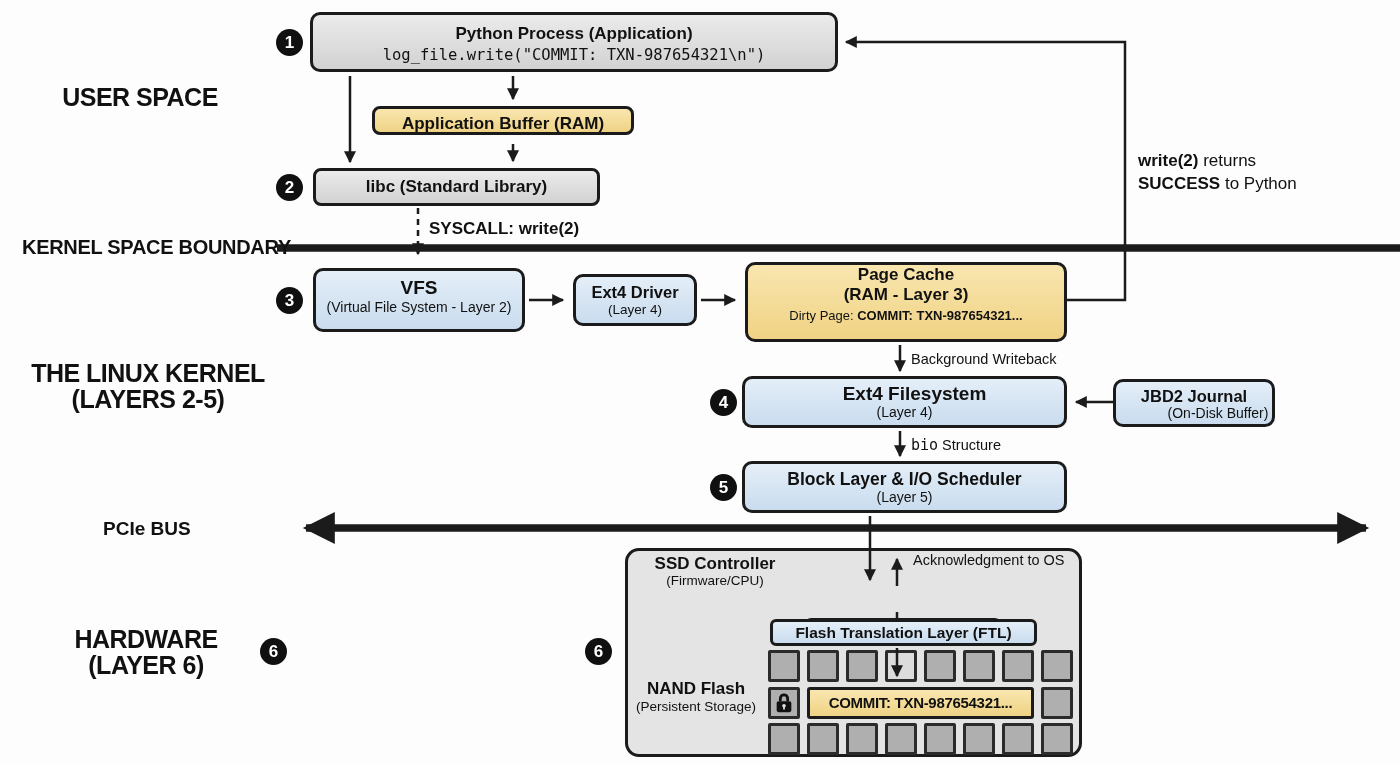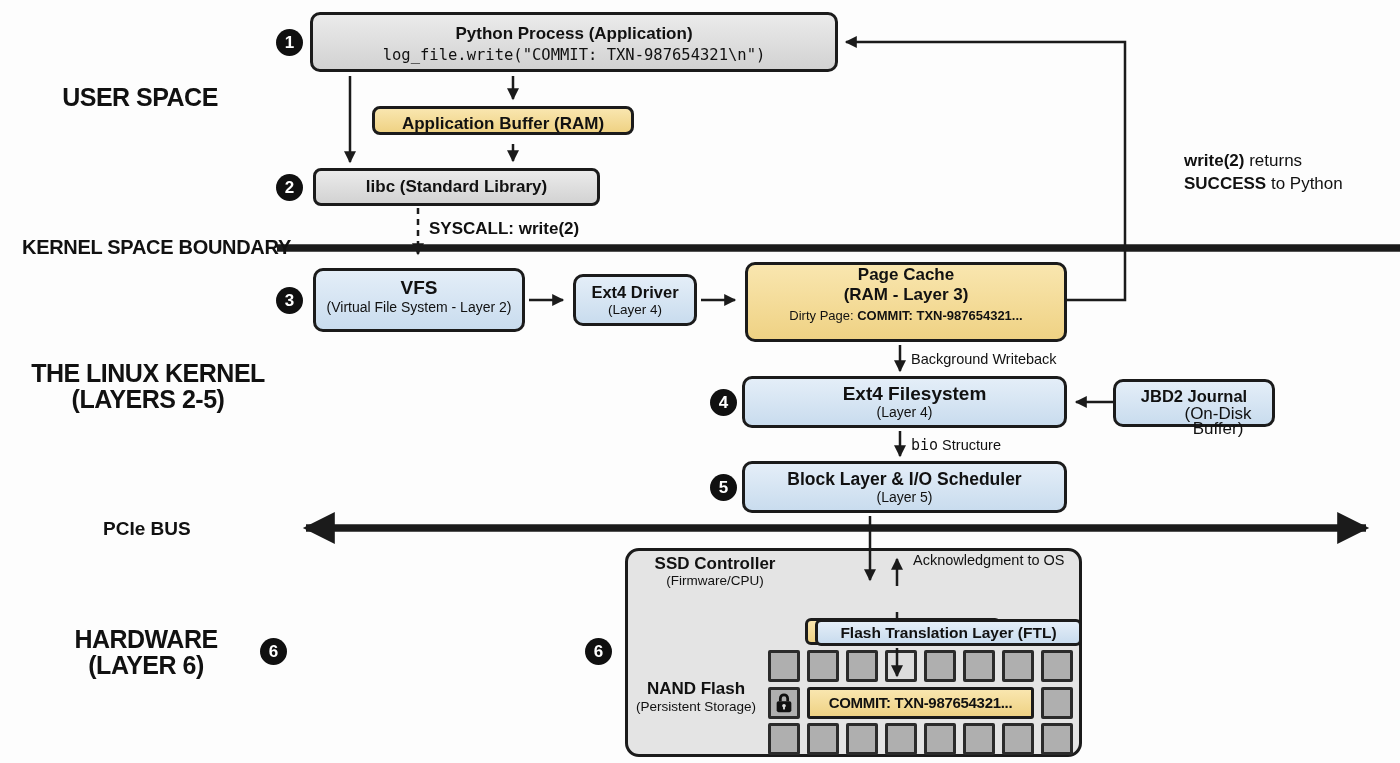--- a/index.html
+++ b/index.html
@@ -98,21 +98,21 @@
   <div class="box yellow" style="left:372px;top:106px;width:262px;height:29px;border-radius:8px;">
     <div class="title" style="line-height:30px;">Application Buffer (RAM)</div>
   </div>
 
   <div class="box grey" style="left:313px;top:168px;width:287px;height:38px;border-radius:8px;">
     <div class="title" style="line-height:32px;">libc (Standard Library)</div>
   </div>
 
   <div class="edgelabel b" style="left:429px;top:219px;font-size:17px;">SYSCALL: write(2)</div>
 
-  <div class="edgelabel" style="left:1138px;top:149px;font-size:17px;line-height:23px;white-space:normal;width:180px;margin-left:46px;">
+  <div class="edgelabel" style="left:1138px;top:149px;font-size:17px;line-height:23px;white-space:normal;width:180px;">
     <div><span class="b">write(2)</span><span> returns</span></div>
     <div><span class="b">SUCCESS</span><span> to Python</span></div>
   </div>
 
   <div class="box blue" style="left:313px;top:268px;width:212px;height:64px;padding-top:7px;">
     <div class="title" style="font-size:19px;">VFS</div>
     <div class="sub" style="font-size:14px;line-height:18px;">(Virtual File System - Layer 2)</div>
   </div>
 
   <div class="box blue" style="left:573px;top:274px;width:124px;height:52px;padding-top:5px;">
@@ -130,21 +130,21 @@
 
   <div class="edgelabel" style="left:911px;top:351px;font-size:14.5px;">Background Writeback</div>
 
   <div class="box blue" style="left:742px;top:376px;width:325px;height:52px;padding-top:4px;">
     <div class="title" style="font-size:19px;line-height:22px;margin-left:20px;">Ext4 Filesystem</div>
     <div class="sub" style="font-size:14px;">(Layer 4)</div>
   </div>
 
   <div class="box blue" style="left:1113px;top:379px;width:162px;height:48px;padding-top:4px;">
     <div class="title" style="font-size:16.5px;line-height:20px;">JBD2 Journal</div>
-    <div class="sub" style="font-size:17px;padding-left:48px;">(On-Disk Buffer)</div>
+    <div class="sub" style="font-size:14px;padding-left:48px;">(On-Disk Buffer)</div>
   </div>
 
   <div class="edgelabel" style="left:911px;top:436px;font-size:14.5px;">
     <span class="mono" style="font-size:15px;">bio</span><span> Structure</span>
   </div>
 
   <div class="box blue" style="left:742px;top:461px;width:325px;height:52px;padding-top:4px;">
     <div class="title" style="font-size:17.5px;line-height:22px;">Block Layer &amp; I/O Scheduler</div>
     <div class="sub" style="font-size:14px;">(Layer 5)</div>
   </div>
@@ -157,21 +157,21 @@
   </div>
 
   <div class="edgelabel" style="left:913px;top:552px;font-size:14.5px;z-index:4;">Acknowledgment to OS</div>
 
   <div class="box yellow" style="left:805px;top:618px;width:196px;height:27px;border-radius:6px;z-index:4;">
     <div style="font-size:15px;line-height:21px;">
       <span class="b">DRAM Cache</span><span> (Volatile)</span>
     </div>
   </div>
 
-  <div class="box blue" style="left:770px;top:619px;width:267px;height:27px;border-radius:6px;z-index:4;margin-left:45px;">
+  <div class="box blue" style="left:770px;top:619px;width:267px;height:27px;border-radius:6px;z-index:4;">
     <div class="b" style="font-size:15.5px;line-height:21px;">Flash Translation Layer (FTL)</div>
   </div>
 
   <div class="edgelabel" style="left:627px;top:679px;width:138px;text-align:center;z-index:4;">
     <div class="b" style="font-size:17px;line-height:20px;">NAND Flash</div>
     <div style="font-size:13.5px;line-height:16px;">(Persistent Storage)</div>
   </div>
 
   <div class="cell" style="left:768px;top:650px;"></div>
   <div class="cell" style="left:807px;top:650px;"></div>

